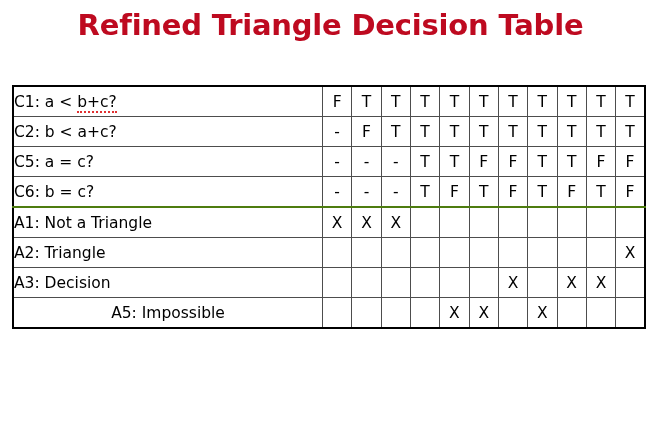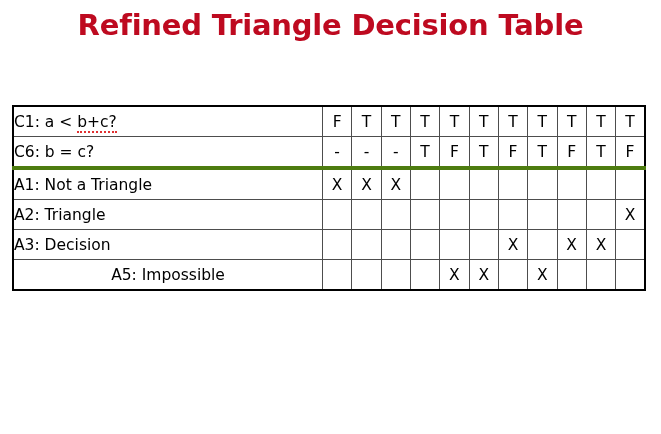--- a/index.html
+++ b/index.html
@@ -30,21 +30,20 @@
     font-size: 29px;
     letter-spacing: -0.2px;
     color: #BE0A20;
     white-space: nowrap;
   }
   #table-wrap {
     position: absolute;
     left: 12px;
     top: 85px;
     width: 634px;
-    margin-top: 20px;
   }
   table.dt {
     border-collapse: collapse;
     width: 634px;
     table-layout: fixed;
     border: 2px solid #000000;
   }
   table.dt td {
     border: 1px solid #4d4d4d;
     height: 29px;
@@ -67,21 +66,21 @@
     vertical-align: middle;
     font-size: 15.5px;
   }
   td.valend {
     border-right: 2px solid #000000;
   }
   tr.first-row td {
     border-top: 2px solid #000000;
   }
   tr.last-cond td {
-    border-bottom: 4px solid #4d7c0f;
+    border-bottom: 2px solid #4d7c0f;
   }
   tr.last-row td {
     border-bottom: 2px solid #000000;
     text-align: center;
   }
   .misspell {
     border-bottom: 2px dotted #E03030;
     text-decoration: none;
   }
   .lbl-txt { display: inline; }
@@ -103,20 +102,48 @@
             <td class="val">T</td>
             <td class="val">T</td>
             <td class="val">T</td>
             <td class="val">T</td>
             <td class="val">T</td>
             <td class="val">T</td>
             <td class="val">T</td>
             <td class="val">T</td>
             <td class="val valend">T</td>
           </tr>
+          <tr>
+            <td class="lbl">C2: b &lt; a+c?</td>
+            <td class="val">-</td>
+            <td class="val">F</td>
+            <td class="val">T</td>
+            <td class="val">T</td>
+            <td class="val">T</td>
+            <td class="val">T</td>
+            <td class="val">T</td>
+            <td class="val">T</td>
+            <td class="val">T</td>
+            <td class="val">T</td>
+            <td class="val valend">T</td>
+          </tr>
+          <tr>
+            <td class="lbl">C5: a = c?</td>
+            <td class="val">-</td>
+            <td class="val">-</td>
+            <td class="val">-</td>
+            <td class="val">T</td>
+            <td class="val">T</td>
+            <td class="val">F</td>
+            <td class="val">F</td>
+            <td class="val">T</td>
+            <td class="val">T</td>
+            <td class="val">F</td>
+            <td class="val valend">F</td>
+          </tr>
           <tr class="last-cond">
             <td class="lbl">C6: b = c?</td>
             <td class="val">-</td>
             <td class="val">-</td>
             <td class="val">-</td>
             <td class="val">T</td>
             <td class="val">F</td>
             <td class="val">T</td>
             <td class="val">F</td>
             <td class="val">T</td>

